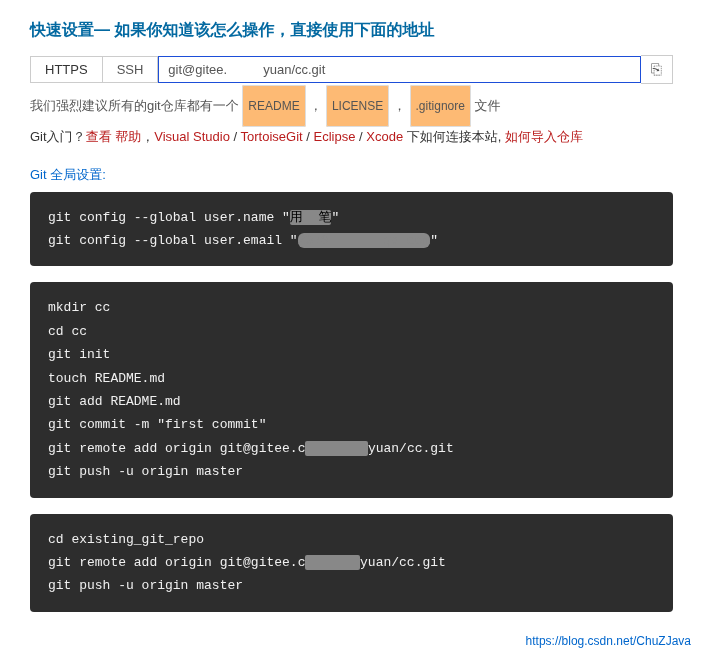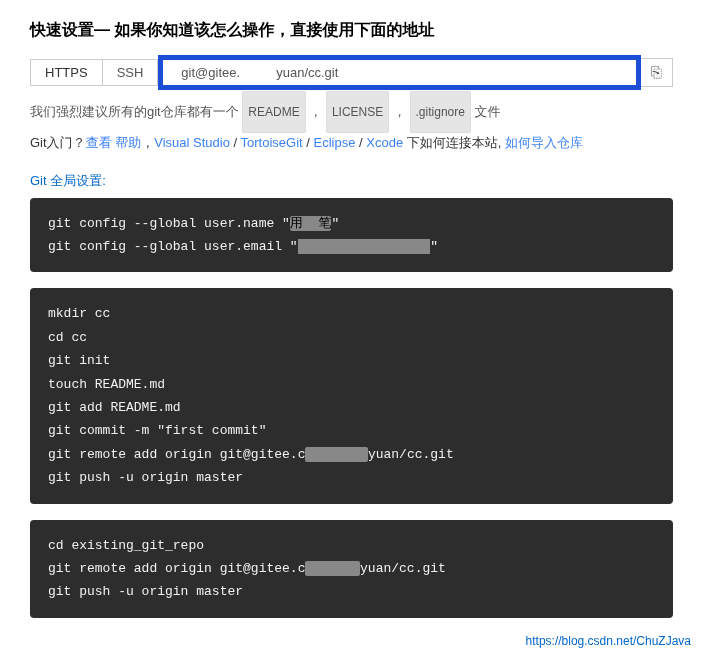--- a/index.html
+++ b/index.html
@@ -10,21 +10,21 @@
       color: #333;
     }
     .container {
       max-width: 703px;
       padding: 20px 30px;
       background: #fff;
     }
     .quick-setup-title {
       font-size: 16px;
       font-weight: bold;
-      color: #000000;
+      color: #0369a1;
       margin-bottom: 14px;
     }
     .protocol-bar {
       display: flex;
       align-items: center;
       gap: 0;
       margin-bottom: 12px;
     }
     .protocol-btn {
       padding: 5px 14px;
@@ -37,22 +37,22 @@
     .protocol-btn:first-child {
       border-right: none;
     }
     .protocol-btn.active {
       background: #fff;
       border-color: #ccc;
       color: #333;
     }
     .git-url-input {
       flex: 1;
-      padding: 5px 18px;
-      border: 5px solid #1d4ed8;
+      padding: 5px 9px;
+      border: 1px solid #1d4ed8;
       font-size: 13px;
       color: #555;
       outline: none;
       min-width: 0;
     }
     .copy-btn {
       padding: 5px 10px;
       border: 1px solid #ccc;
       border-left: none;
       background: #fff;
@@ -60,34 +60,34 @@
       color: #555;
       font-size: 14px;
     }
     .recommendation-text {
       font-size: 13px;
       color: #555;
       margin-bottom: 10px;
       line-height: 1.6;
     }
     .recommendation-text .tag {
-      background: #e5e5e5;
+      background: #fdba74;
       border: 1px solid #ddd;
       padding: 13px 5px;
       font-size: 12px;
       border-radius: 2px;
       color: #555;
     }
     .link-bar {
       font-size: 13px;
       margin-bottom: 18px;
       line-height: 1.6;
     }
     .link-bar a, .link-text {
-      color: #3b82f6;
+      color: #b91c1c;
       cursor: pointer;
       text-decoration: none;
     }
     .section-title {
       font-size: 15px;
       font-weight: bold;
       color: #333;
       margin-bottom: 10px;
     }
     .code-block {
@@ -142,21 +142,21 @@
   </div>
 
   <div class="link-bar">
     <span>Git入门？</span><a>查看 帮助</a><span>，</span><a>Visual Studio</a><span> / </span><a>TortoiseGit</a><span> / </span><a>Eclipse</a><span> / </span><a>Xcode</a><span> 下如何连接本站, </span><a>如何导入仓库</a>
   </div>
 
 
   <div class="section-label">Git 全局设置:</div>
 
   <div class="code-block">git config --global user.name "<span style="background:#888;color:#000000;border-radius:2px;">用  笔</span>"
-git config --global user.email "<span style="background:#888;color:#888;border-radius:0;">2370       qq.com</span>"</div>
+git config --global user.email "<span style="background:#888;color:#888;border-radius:6px;">2370       qq.com</span>"</div>
 
 
   <div class="code-block">mkdir cc
 cd cc
 git init
 touch README.md
 git add README.md
 git commit -m "first commit"
 git remote add origin git@gitee.c<span style="background:#888;color:#888;border-radius:2px;">        </span>yuan/cc.git
 git push -u origin master</div>

